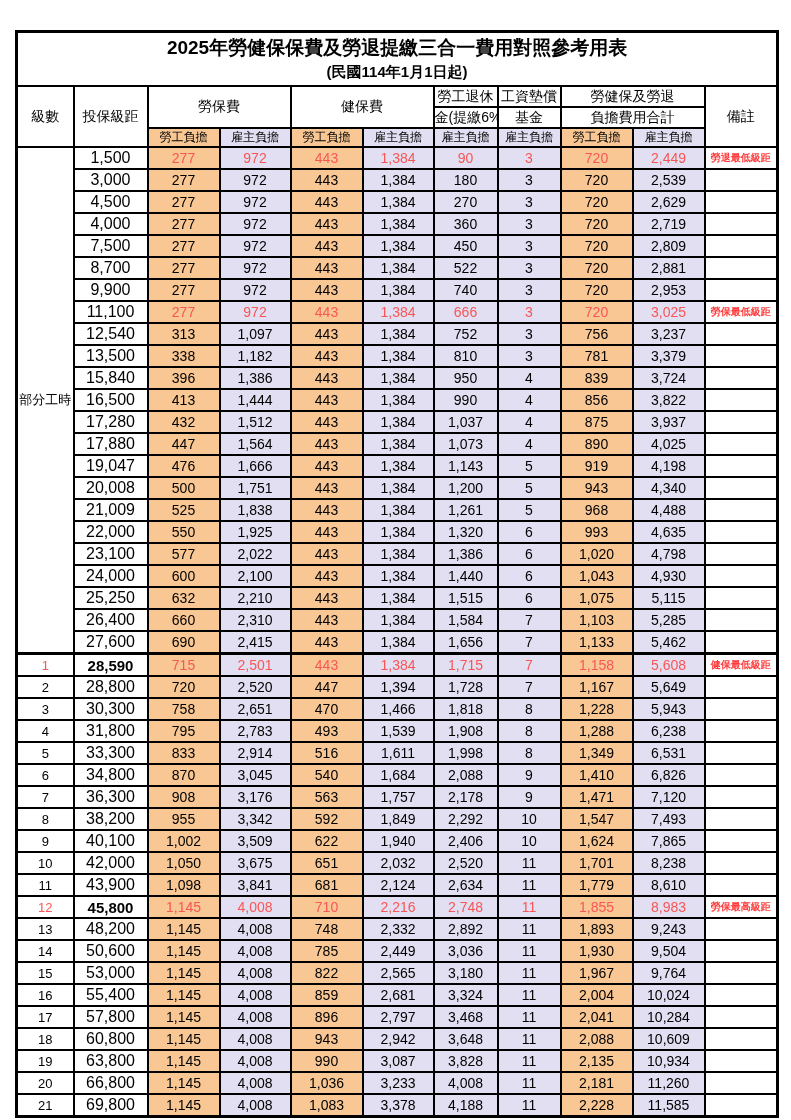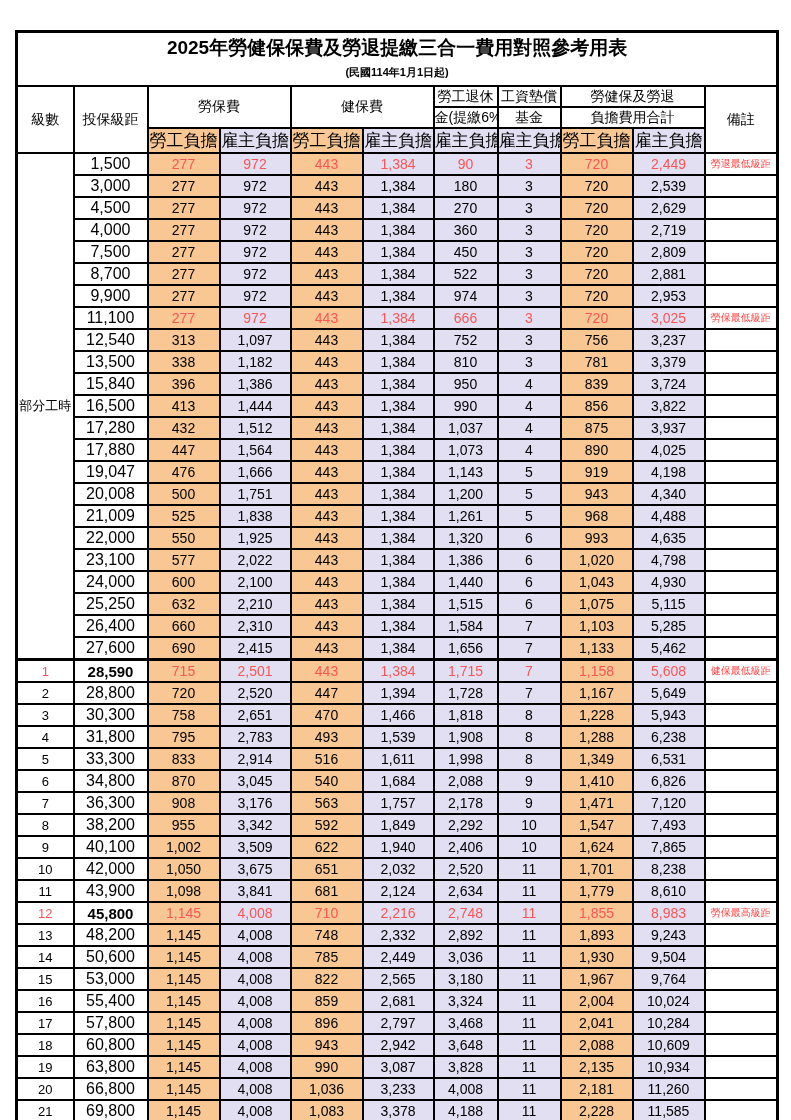--- a/index.html
+++ b/index.html
@@ -11,31 +11,31 @@
     position:absolute; left:15px; top:30px; width:761px;
     border-collapse:collapse; table-layout:fixed;
     border:3px solid #000;
   }
   table.ref td, table.ref th {
     border:2px solid #000; padding:0; text-align:center; vertical-align:middle;
     overflow:hidden; white-space:nowrap;
   }
   .title-cell { height:52px; background:#fff; }
   .title  { font-size:19px; font-weight:bold; line-height:26px; }
-  .subtitle { font-size:11px; font-weight:bold; line-height:22px; }
+  .subtitle { font-size:15px; font-weight:bold; line-height:22px; }
   .hdr   { font-size:14px; font-weight:normal; height:19px; background:#fff; }
   .hdr2  { font-size:14px; font-weight:normal; height:19px; background:#fff; }
-  .sub   { font-size:17px; font-weight:normal; height:17px; }
+  .sub   { font-size:12px; font-weight:normal; height:17px; }
   .emp   { background:var(--employee-bg,#F8C794); }
   .er    { background:var(--employer-bg,#E2DFF2); }
   td.num   { font-size:14px; height:20px; }
   td.c-level { font-size:13px; background:#fff; }
   td.c-bracket { font-size:16px; background:#fff; }
   td.c-group { font-size:13px; background:#fff; padding:0 1px;margin-left:16px; }
-  td.remark { font-size:10px; font-weight:normal; color:var(--remark-text,#FF3B3B); background:#fff; padding:0 1px;margin-top:23px; }
+  td.remark { font-size:10px; font-weight:bold; color:var(--remark-text,#FF3B3B); background:#fff; padding:0 1px;margin-top:23px; }
   tr.hl td.num { color:var(--highlight-text,#F85656); }
   tr.key-row td.c-bracket { font-weight:bold; font-size:15px;margin-left:12px; }
   tr.thick-top td { border-top-width:3px; }
 </style>
 </head>
 <body>
 
 <div class="page">
   <table class="ref">
     <colgroup>
@@ -157,21 +157,21 @@
           <td class="num emp">720</td>
           <td class="num er">2,881</td>
           <td class="remark"></td>
         </tr>
         <tr>
           <td class="c-bracket">9,900</td>
           <td class="num emp">277</td>
           <td class="num er">972</td>
           <td class="num emp">443</td>
           <td class="num er">1,384</td>
-          <td class="num er">974</td>
+          <td class="num er">740</td>
           <td class="num er">3</td>
           <td class="num emp">720</td>
           <td class="num er">2,953</td>
           <td class="remark"></td>
         </tr>
         <tr class="hl">
           <td class="c-bracket">11,100</td>
           <td class="num emp">277</td>
           <td class="num er">972</td>
           <td class="num emp">443</td>

